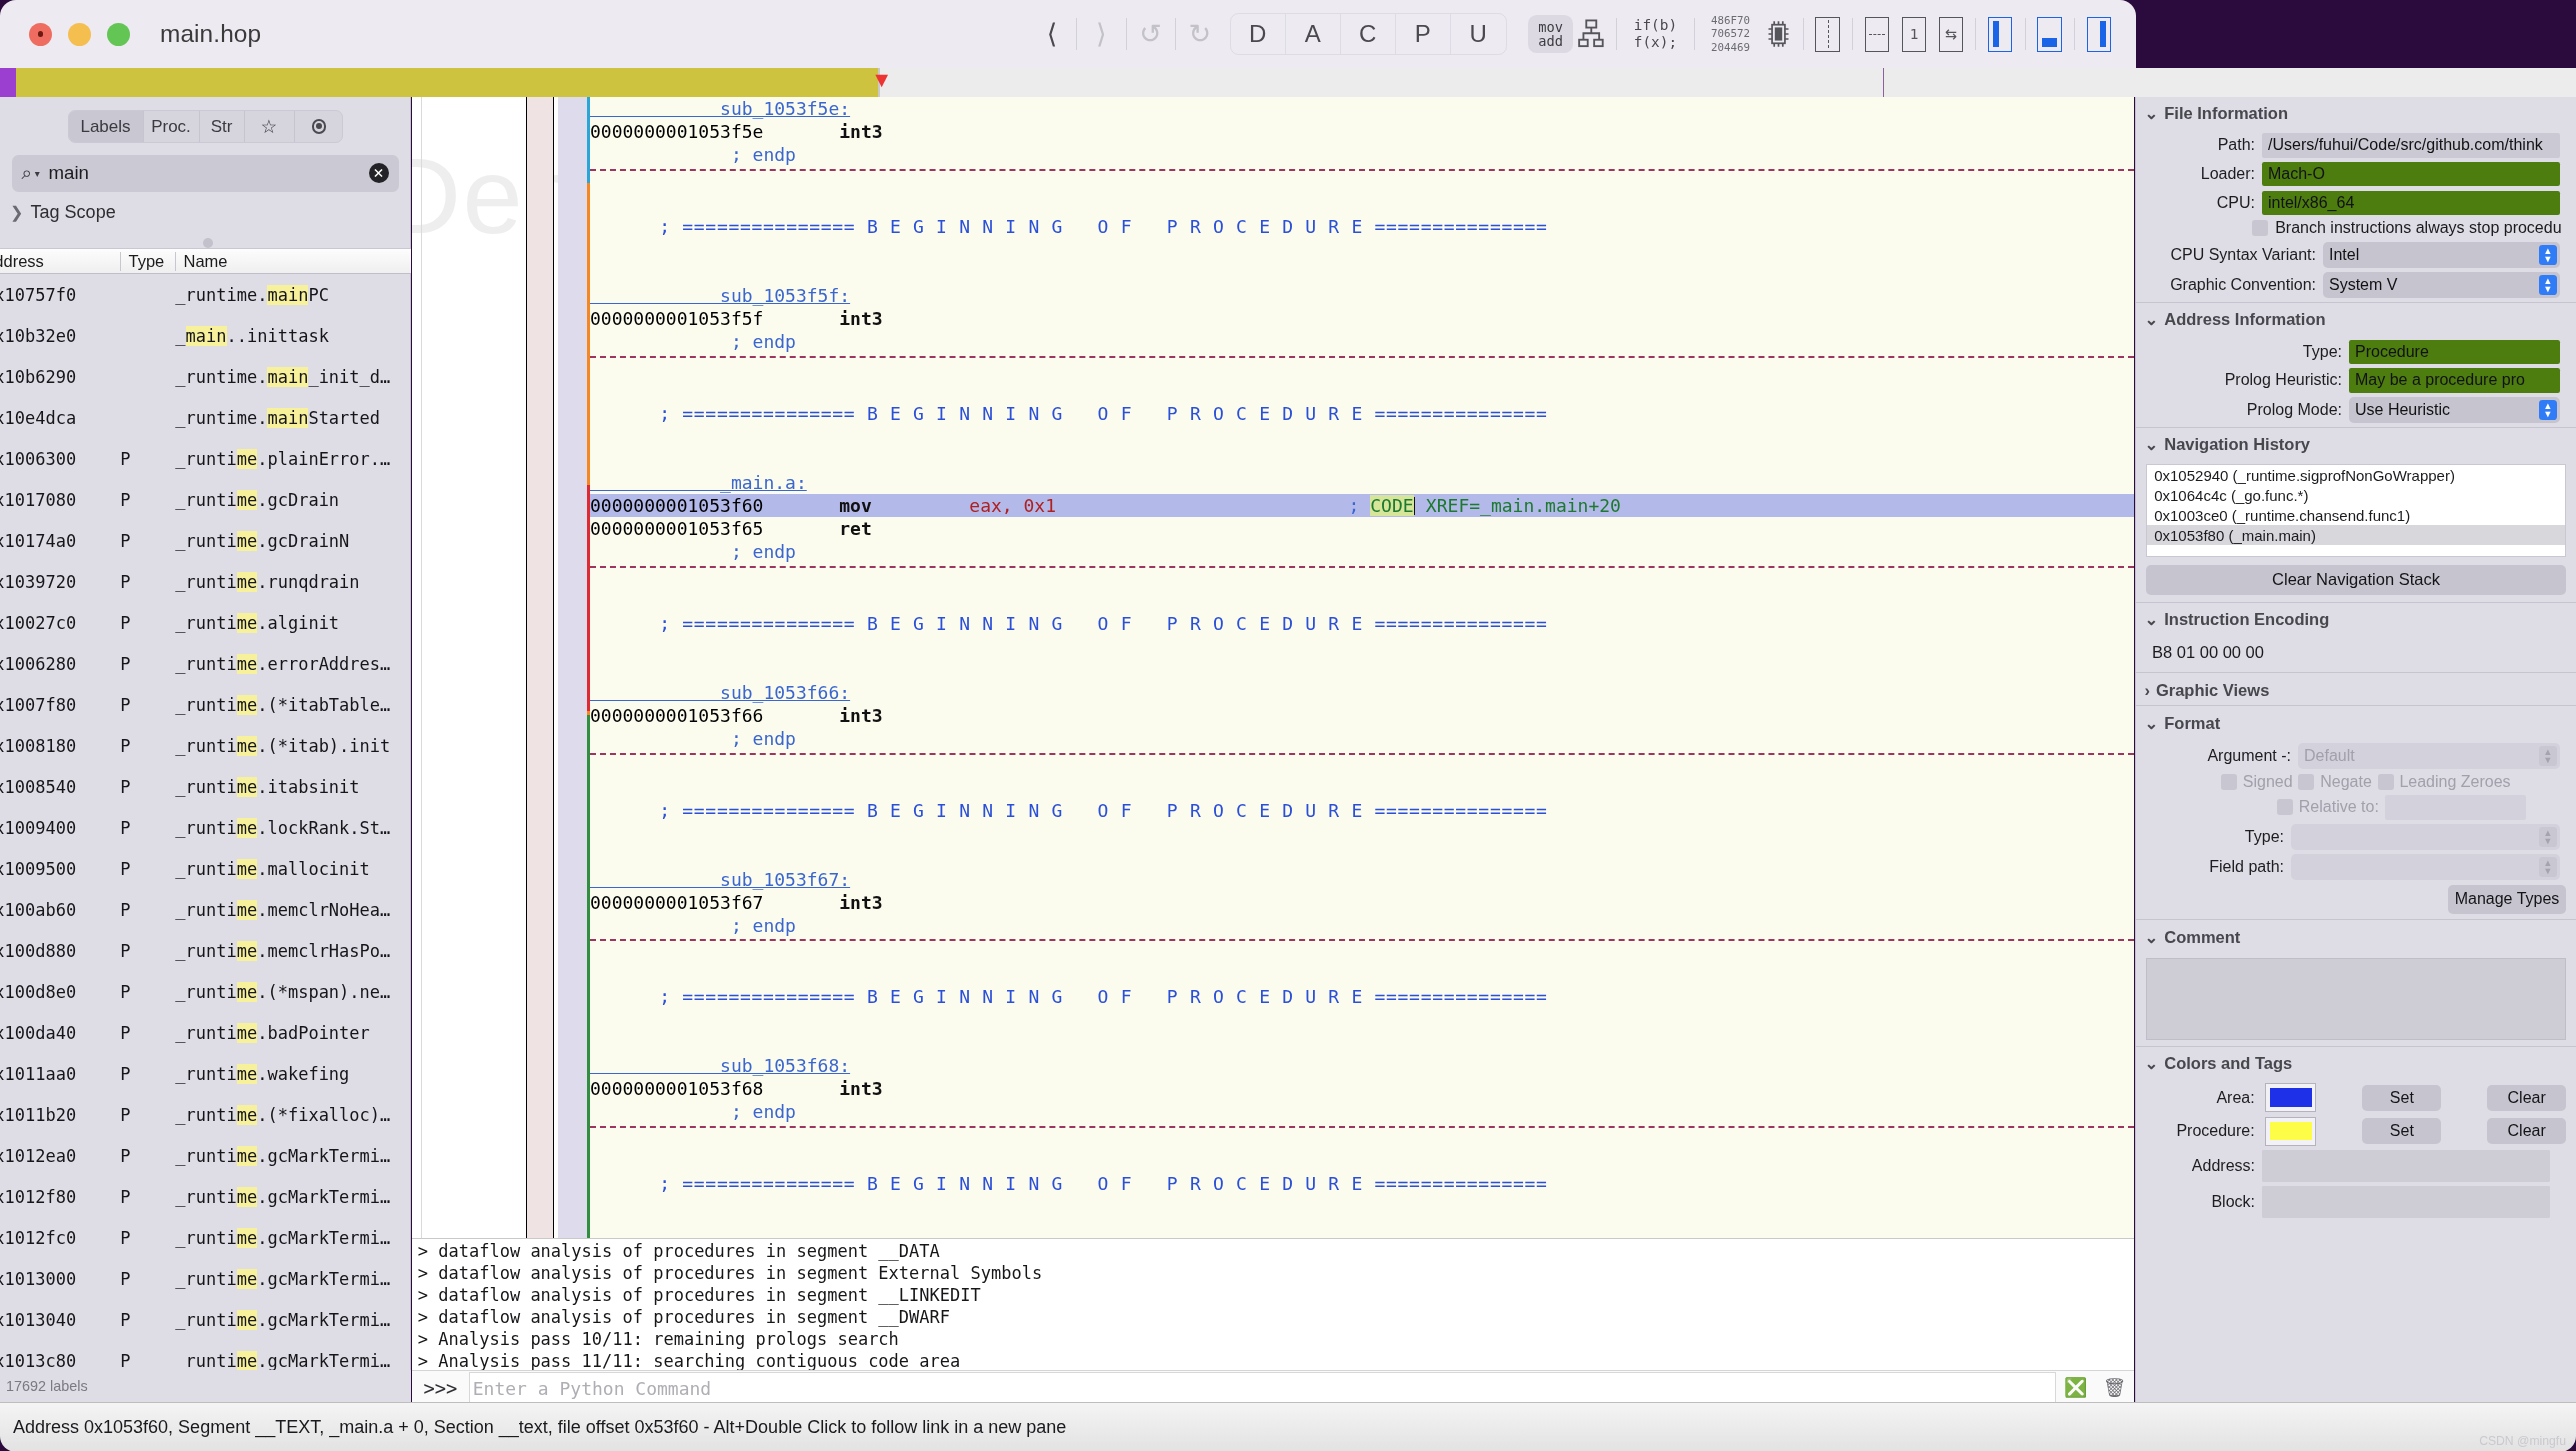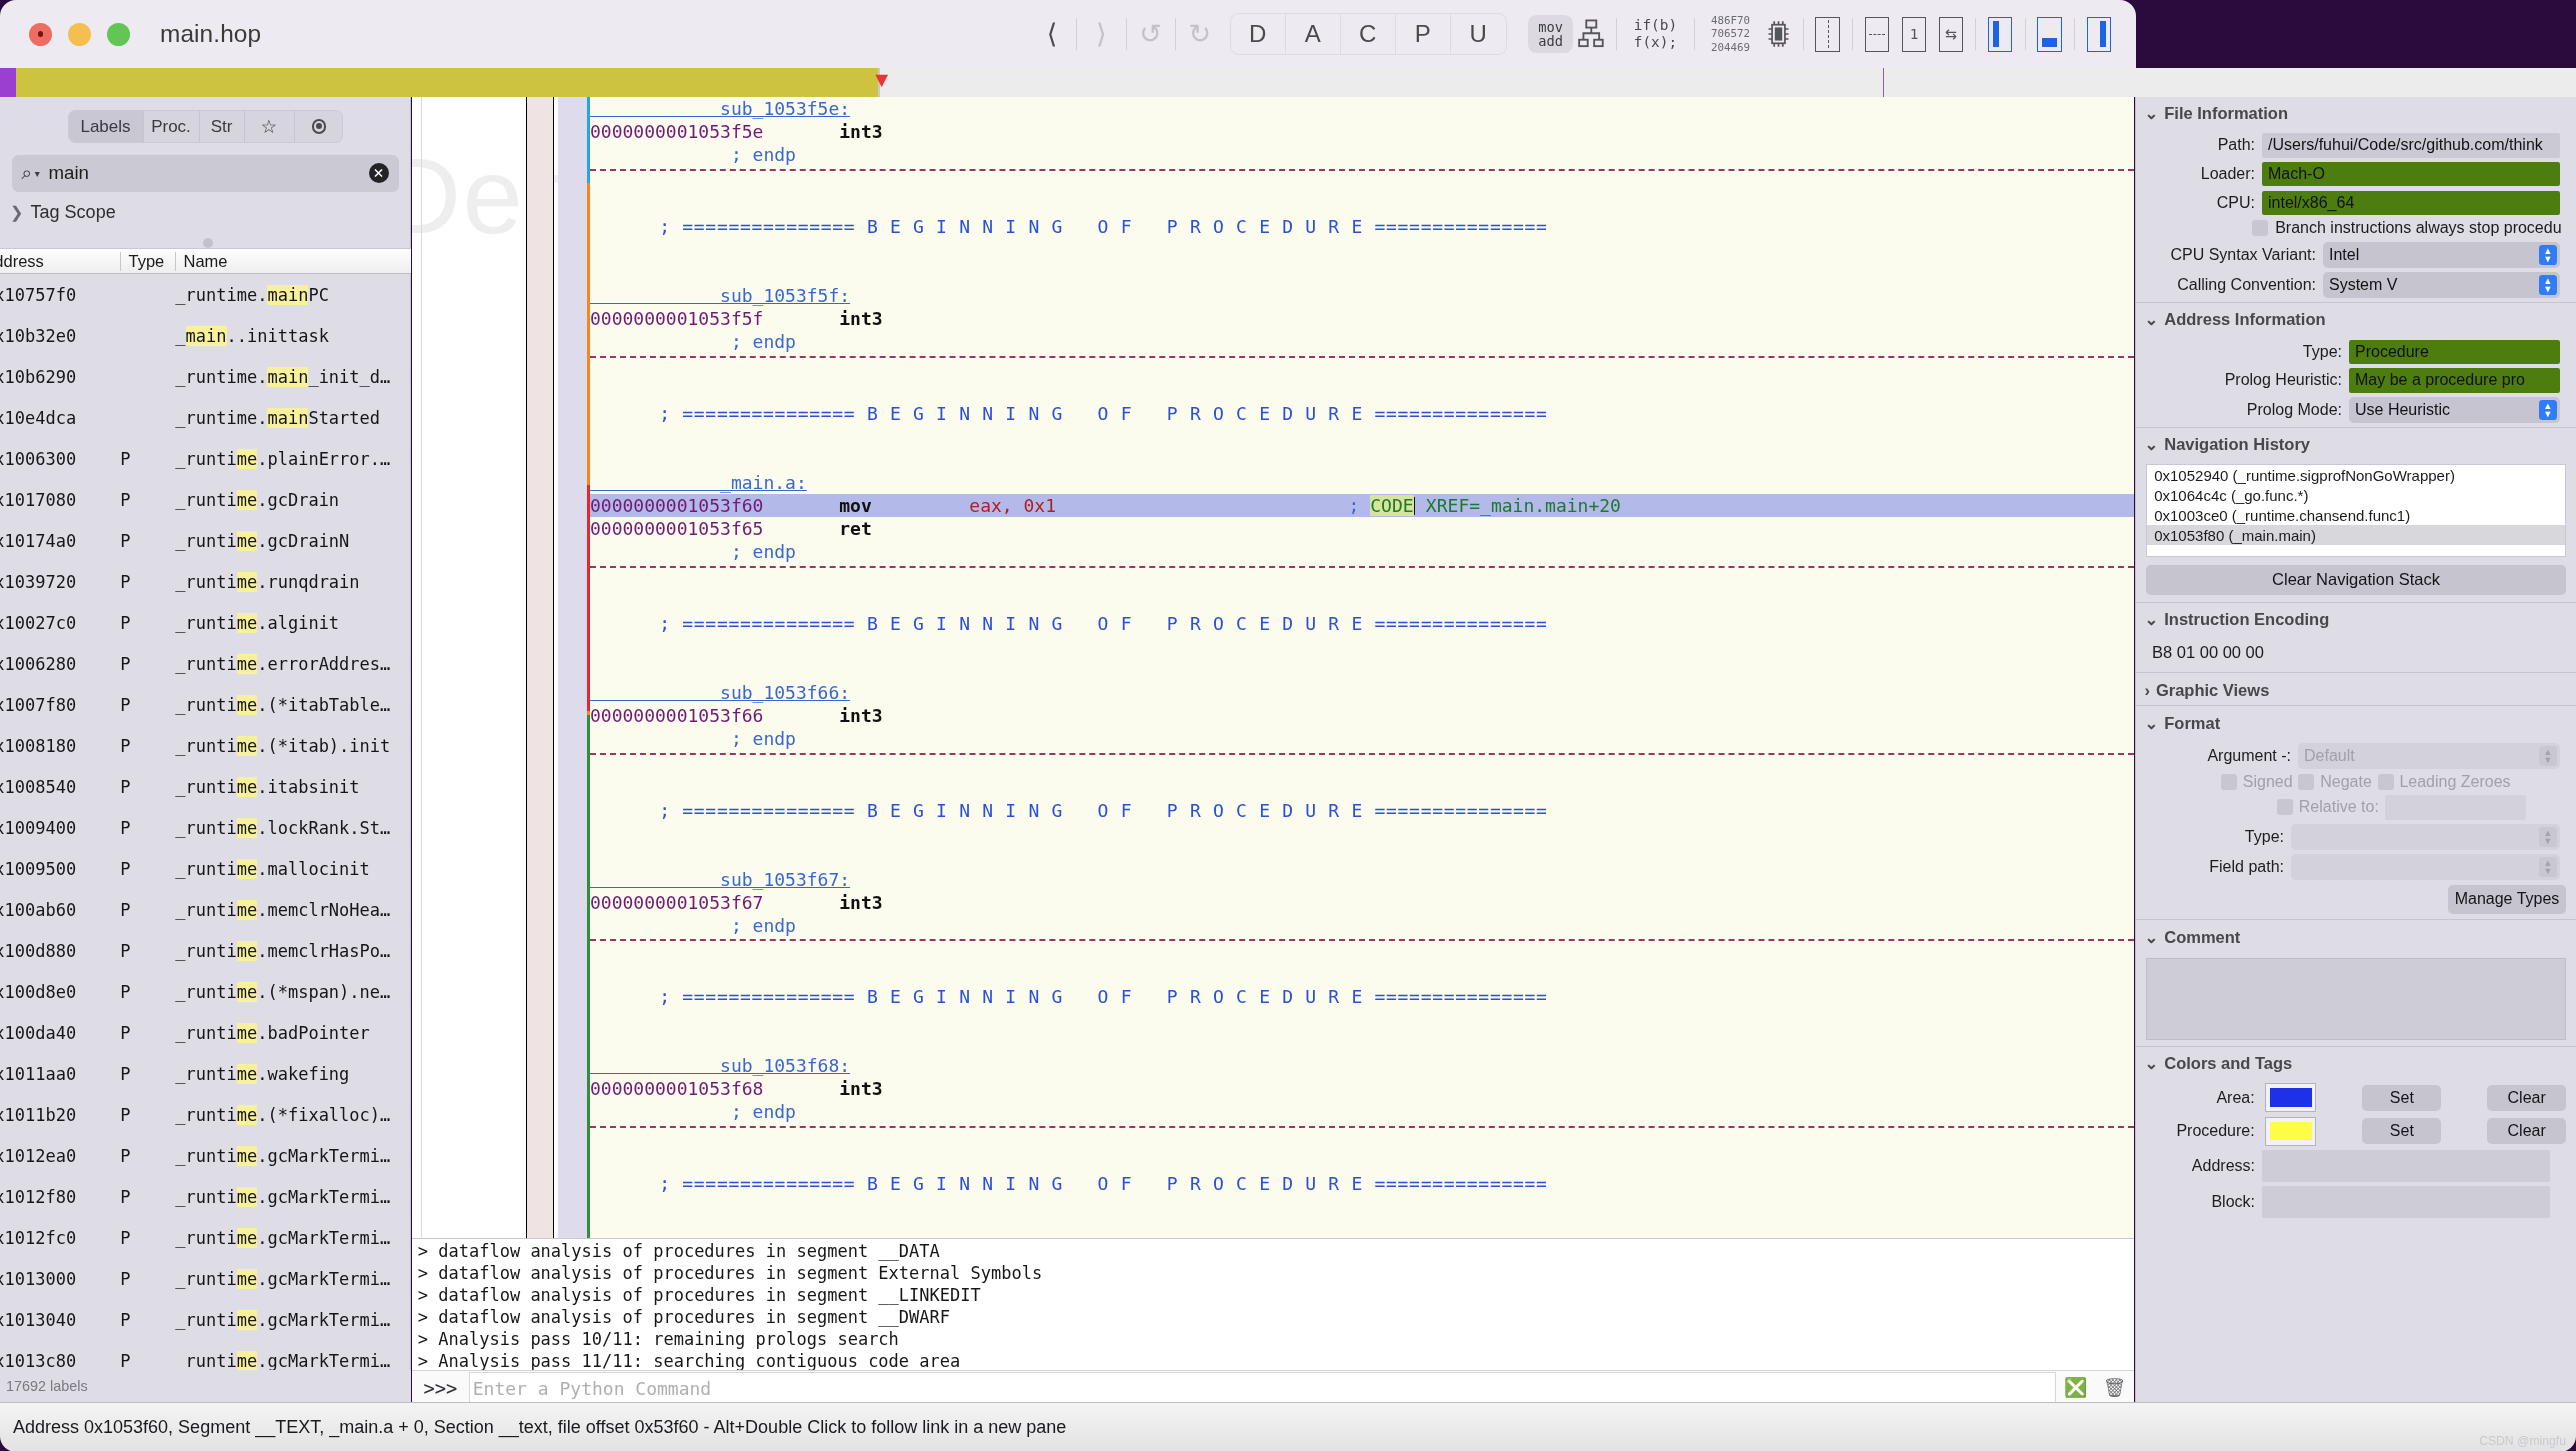--- a/index.html
+++ b/index.html
@@ -170,21 +170,21 @@
   .band-edge3{ position:absolute; left:175px; top:388px; width:4.3px; height:226px; background:#e02a32; }
   .band-edge4{ position:absolute; left:175px; top:618px; width:2.9px; height:525px; background:#2f8f3f; }
 
   .code {
     position:absolute; left:178px; top:0; right:0; height:1141px;
     background:#fbfbee;
     font-family:"DejaVu Sans Mono", monospace;
     font-size:18px; line-height:23px; color:#1a1a1a;
   }
   .cl { position:relative; height:23px; white-space:pre; }
-  .addr { color:#701a75; }
+  .addr { color:#000000; }
   .mn { font-weight:bold; color:#111; }
   .reg { color:#b02020; }
   .lbl { color:#3a66d0; text-decoration:underline; }
   .cmt { color:#3a66d0; }
   .xref { color:#1c7a2e; }
   .xhl { background:#d6e59a; }
   .beginproc { color:#2a4fd8; letter-spacing:0.7px; }
   .sep-line { border-top:2.2px dashed #9c3560; height:0; margin: 2.9px 0; }
   .selrow { background:#b3b9e8; }
   .caretbar { display:inline-block; width:1.4px; height:18.7px; background:#111; vertical-align:-3.6px; }
@@ -650,21 +650,21 @@
       <span class="flabel" style="width:180px">CPU Syntax Variant:</span>
       <span class="popup" style="width:237px">
         <span>Intel</span>
         <span class="stepper">
             <span>▲</span>
             <span>▼</span>
           </span>
       </span>
     </div>
     <div class="frow">
-      <span class="flabel" style="width:180px">Calling Convention:</span>
+      <span class="flabel" style="width:180px">Graphic Convention:</span>
       <span class="popup" style="width:237px">
         <span>System V</span>
         <span class="stepper">
             <span>▲</span>
             <span>▼</span>
           </span>
       </span>
     </div>
 
     <div class="sect-hdr">

